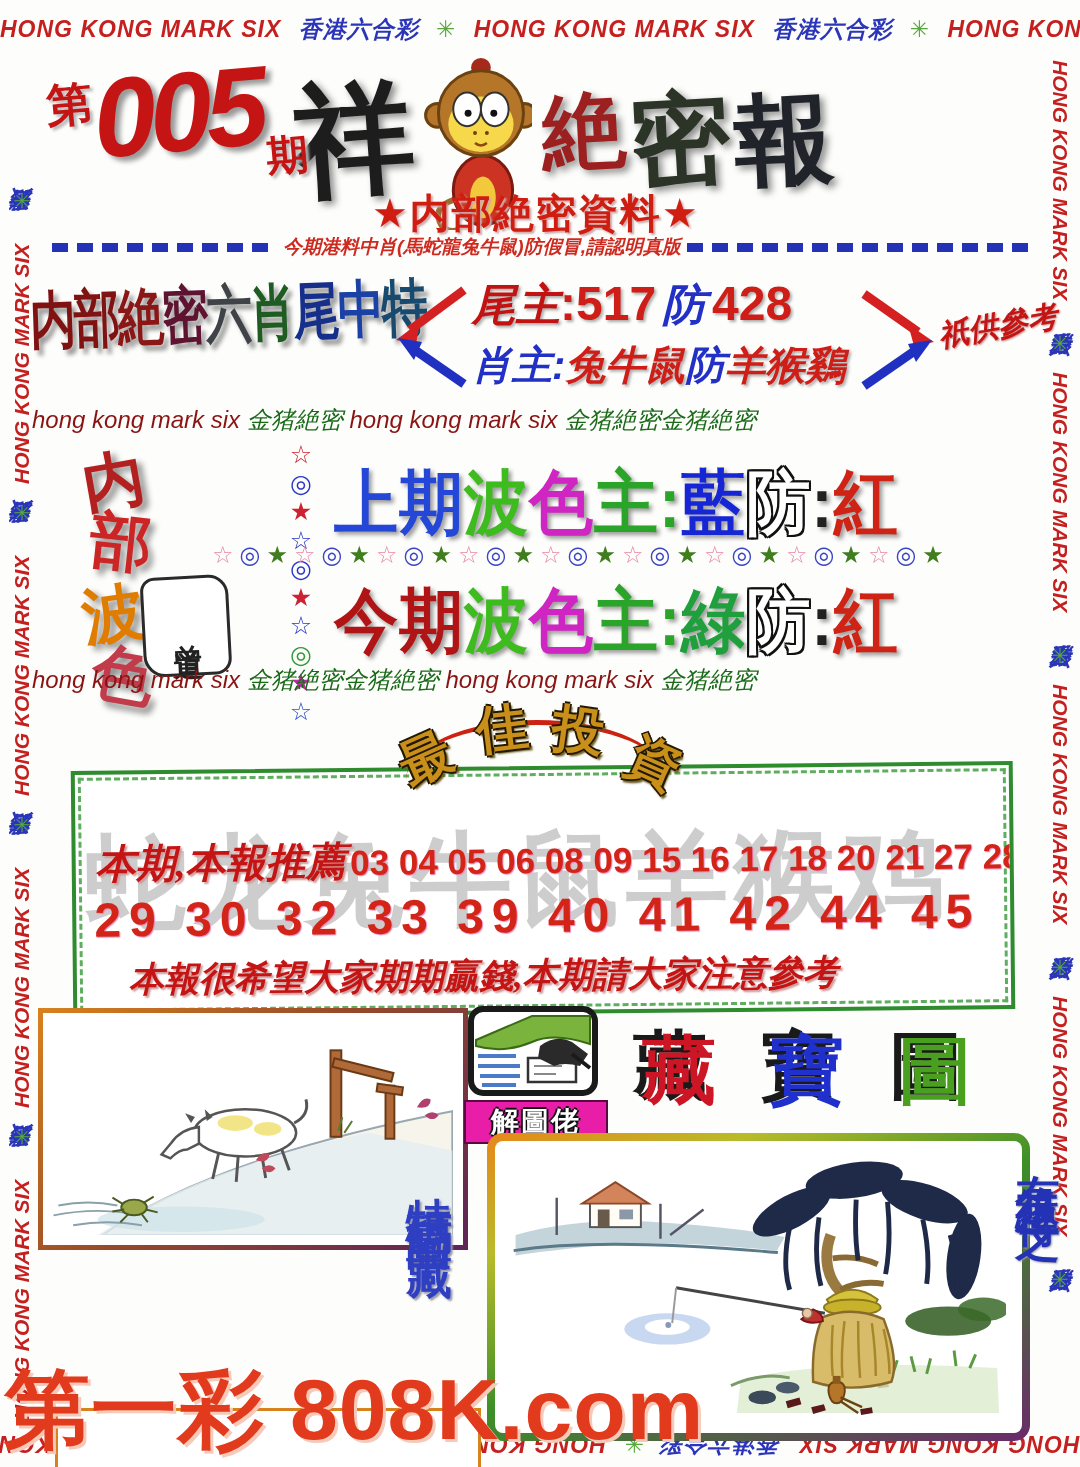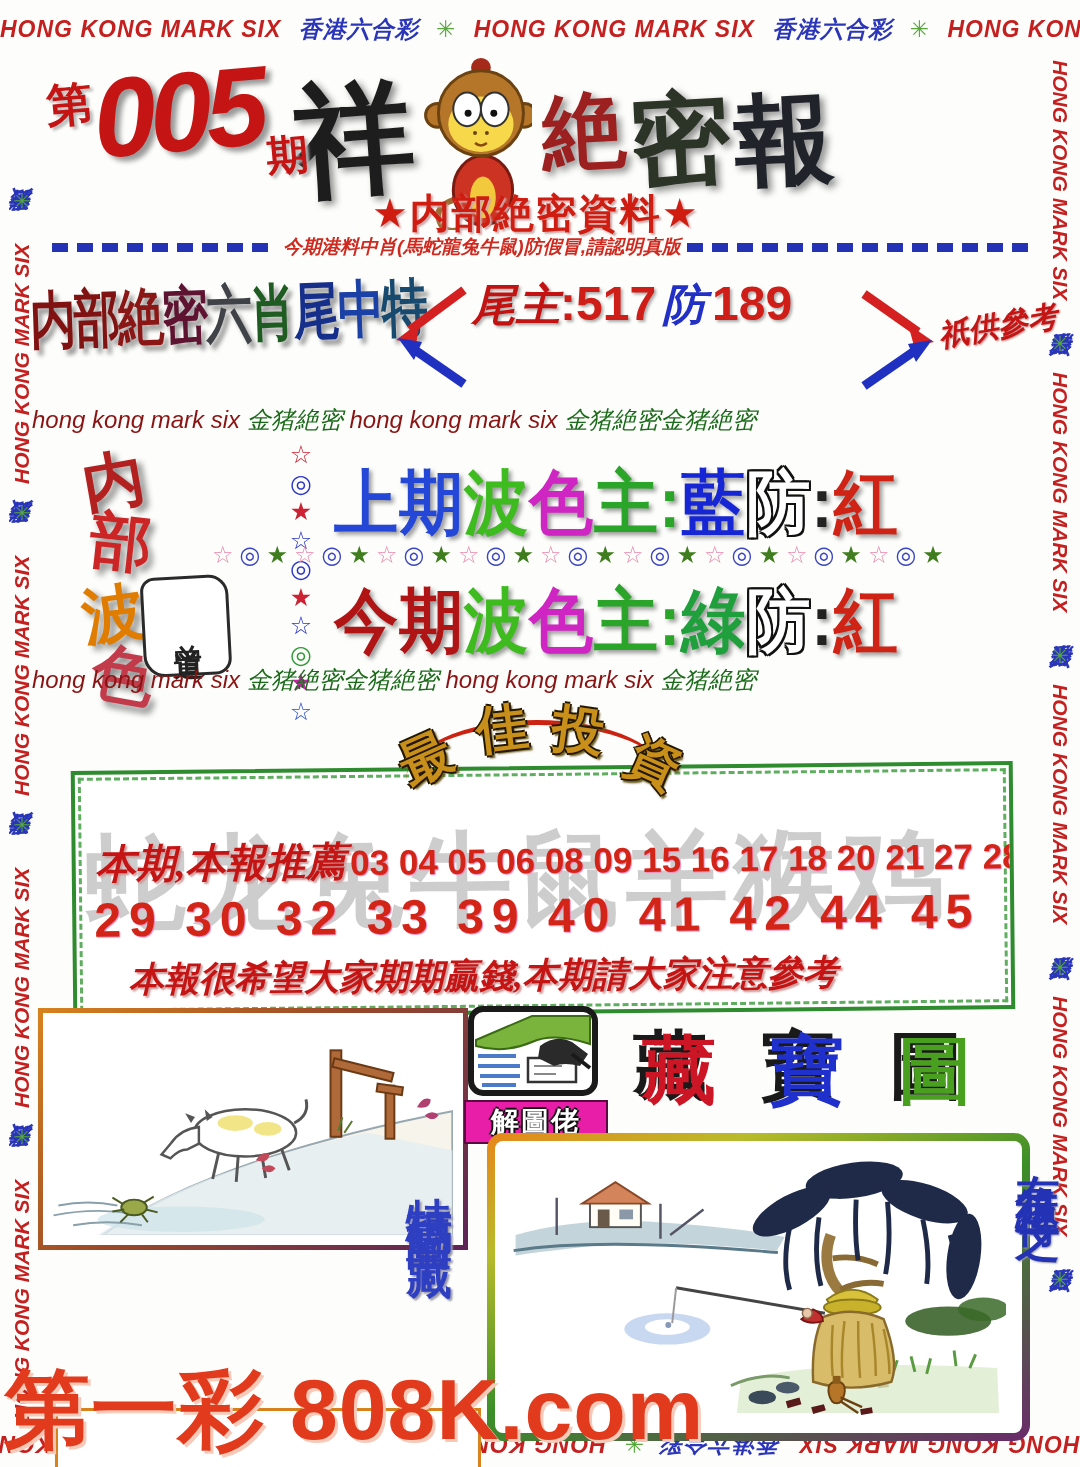--- a/index.html
+++ b/index.html
@@ -189,21 +189,24 @@
     <polygon points="4,56 28,60 20,78" fill="#2030c0"></polygon>
   </svg>
   <svg id="arrows-right" class="arrowsvg" width="82" height="108" viewBox="0 0 82 108">
     <line x1="8" y1="10" x2="62" y2="48" stroke="#d42020" stroke-width="9"></line>
     <polygon points="78,58 52,40 58,62" fill="#d42020"></polygon>
     <line x1="8" y1="102" x2="60" y2="66" stroke="#2030c0" stroke-width="9"></line>
     <polygon points="76,56 52,60 60,78" fill="#2030c0"></polygon>
   </svg>
 
   <div id="tail-line">
-    <span class="lbl">尾主</span><span class="v1">:517</span><span class="fang">防</span><span class="v1">189</span>
+    <span class="lbl">尾主</span><span class="v1">:517</span><span class="fang">防</span><span class="v1">428</span>
+  </div>
+  <div id="xiao-line">
+    <span class="lbl">肖主:</span><span class="v1">兔牛鼠</span><span class="fang">防</span><span class="v1">羊猴鷄</span>
   </div>
   <div id="ref-note">祇供參考</div>
 
   <div id="hkrow1" class="hkrow">
     <span><span style="color: rgb(138, 20, 20);">hong kong mark six </span><span style="color: rgb(26, 106, 26);">金猪絶密 </span><span style="color: rgb(138, 20, 20);">hong kong mark six </span><span style="color: rgb(26, 106, 26);">金猪絶密</span></span>
     <span><span style="color: rgb(26, 106, 26);">金猪絶密</span></span>
   </div>
 
   <div id="wavevert">
       <span style="color: rgb(179, 32, 32);">内</span>

